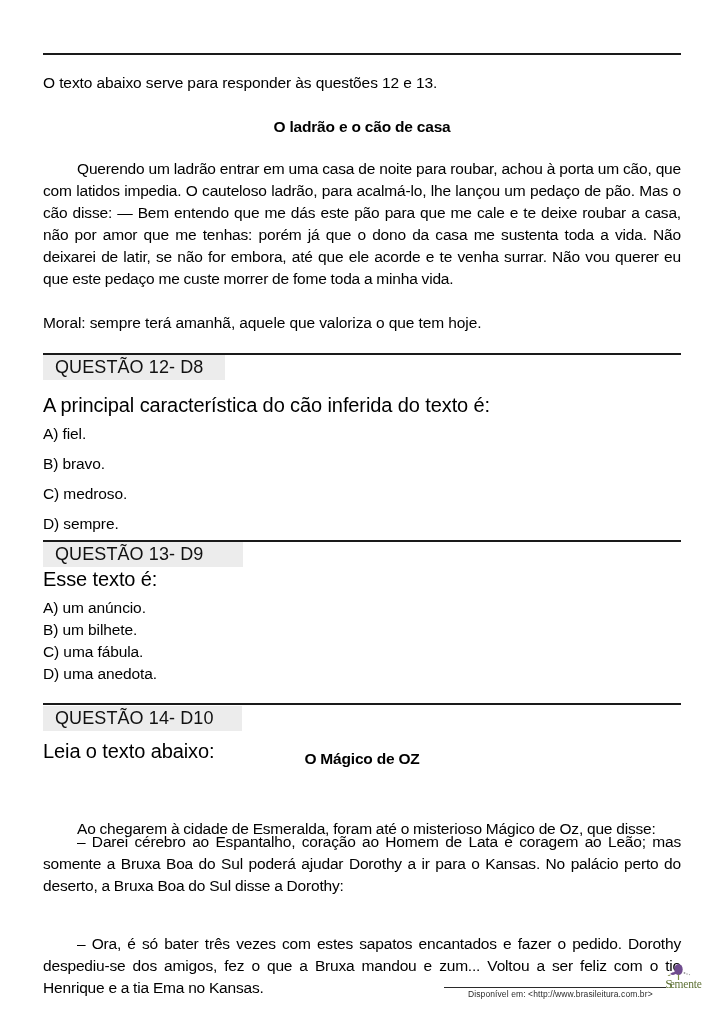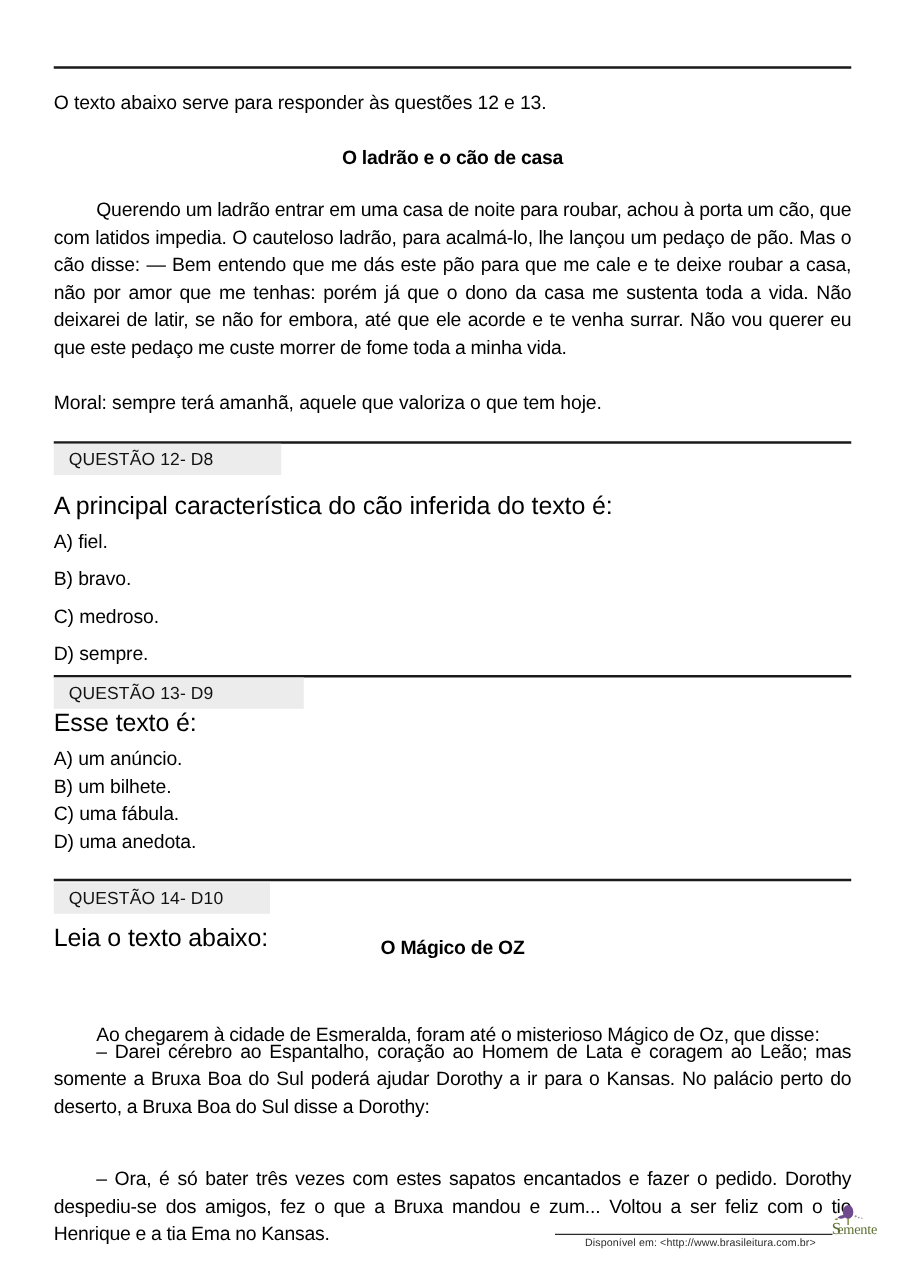--- a/index.html
+++ b/index.html
@@ -55,21 +55,21 @@
   }
   .moral-line {
     font-size: 15.5px;
     line-height: 1.3;
     letter-spacing: -0.1px;
   }
   .q-badge {
     position: absolute;
     left: 43px;
     background: #ececec;
-    font-size: 14px;
+    font-size: 18px;
     color: #111111;
     letter-spacing: 0.1px;
     padding: 6px 10px 6px 12px;
     box-sizing: border-box;
     height: 25px;
     line-height: 13px;
   }
   .q-stem {
     font-size: 20px;
     letter-spacing: -0.1px;
@@ -137,21 +137,21 @@
   <div class="q-badge" style="top:542px; width:200px;">QUESTÃO 13- D9</div>
   <div class="content q-stem" style="top:568px;">Esse texto é:</div>
   <div class="content" style="top:597px;">
     <div class="alt alt-tight">A) um anúncio.</div>
     <div class="alt alt-tight">B) um bilhete.</div>
     <div class="alt alt-tight">C) uma fábula.</div>
     <div class="alt alt-tight">D) uma anedota.</div>
   </div>
 
   <div class="rule" style="top:703px;"></div>
-  <div class="q-badge" style="top:706px; width:173px;">QUESTÃO 14- D10</div>
+  <div class="q-badge" style="top:706px; width:199px;">QUESTÃO 14- D10</div>
   <div class="content q-stem" style="top:740px;">Leia o texto abaixo:</div>
 
   <div class="content story-title" style="top:750px;">O Mágico de OZ</div>
 
   <div class="content body-par" style="top:818px;">Ao chegarem à cidade de Esmeralda, foram até o misterioso Mágico de Oz, que disse:</div>
 
   <div class="content body-par" style="top:831px;">– Darei cérebro ao Espantalho, coração ao Homem de Lata e coragem ao Leão; mas somente a Bruxa Boa do Sul poderá ajudar Dorothy a ir para o Kansas. No palácio perto do deserto, a Bruxa Boa do Sul disse a Dorothy:</div>
 
   <div class="content body-par" style="top:900px;margin-top:33px;">– Ora, é só bater três vezes com estes sapatos encantados e fazer o pedido. Dorothy despediu-se dos amigos, fez o que a Bruxa mandou e zum... Voltou a ser feliz com o tio Henrique e a tia Ema no Kansas.</div>
 

